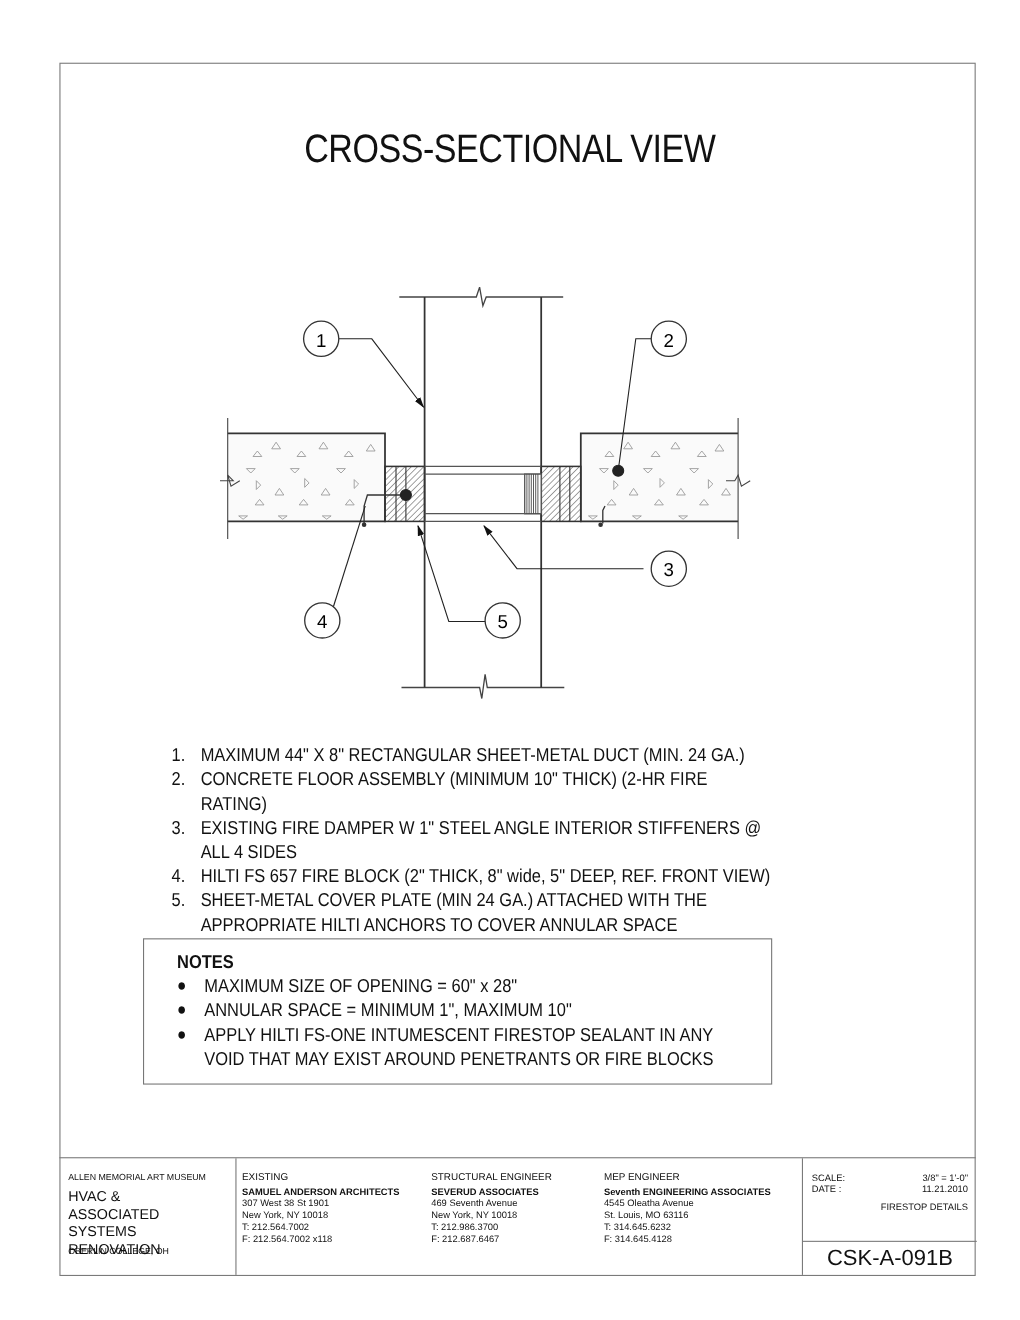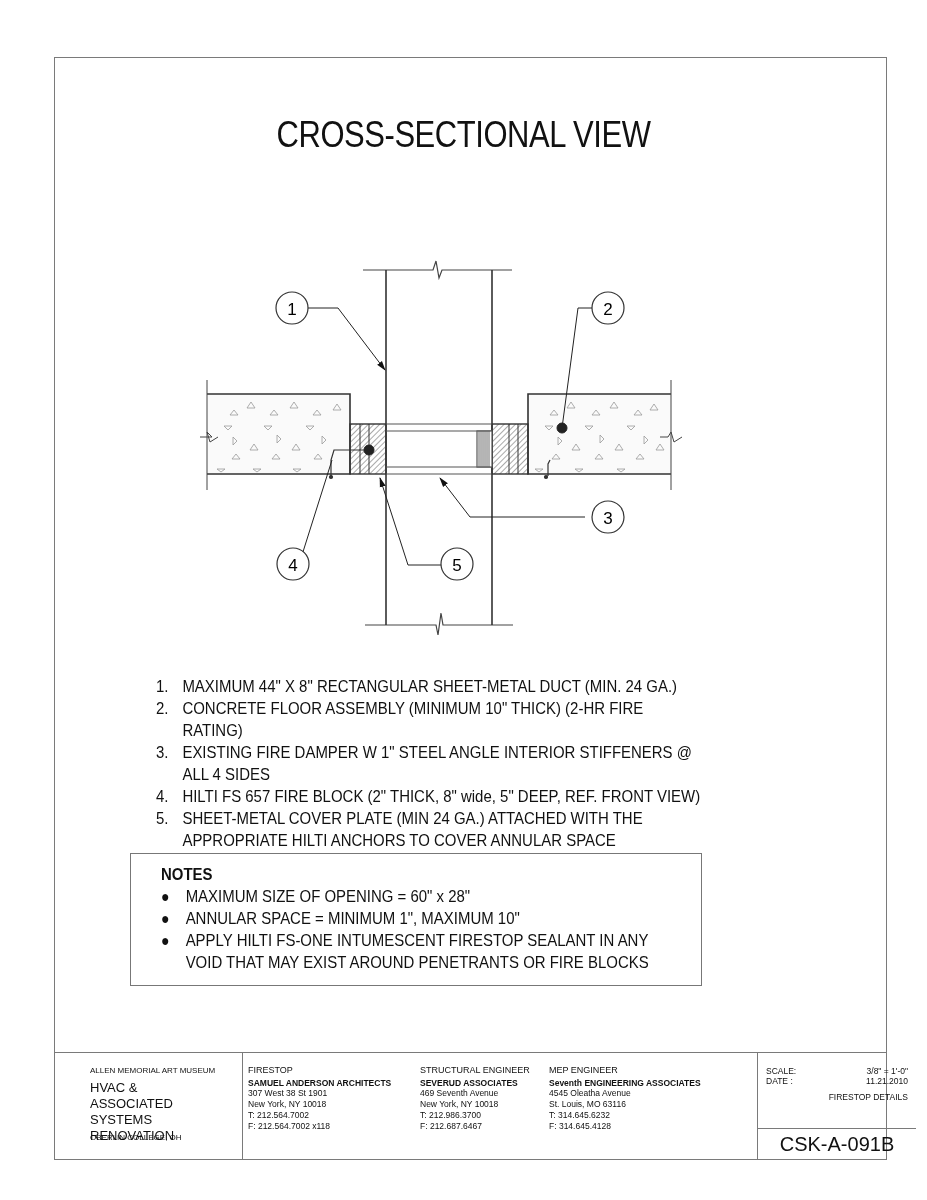--- a/index.html
+++ b/index.html
@@ -16,21 +16,21 @@
   .legend .num { width:30px; flex:none; }
   .notes { position:absolute; left:130px; top:853px; width:572px; height:133px;
            border:1.5px solid #777; box-sizing:border-box; }
   .notes .inner { position:absolute; left:30px; top:10px; transform-origin:left top;
                   transform:scaleX(0.88); width:700px; }
   .notes .head { font-weight:bold; font-size:17px; line-height:22px; }
   .notes .bullet { display:flex; font-size:17px; line-height:22px; }
   .notes .dot { width:28px; flex:none; font-size:16px; }
   .tb { position:absolute; left:54px; top:1052px; width:833px; height:108px;
         border-top:1.5px solid #7a7a7a; box-sizing:border-box; }
-  .tb-cell { position:absolute; top:0; height:106px;margin-left:28px; }
+  .tb-cell { position:absolute; top:0; height:106px; }
   .c1 { left:0; width:160px; border-right:1.5px solid #7a7a7a; }
   .c2 { left:160px; width:515px; }
   .c3 { left:675px; width:158px; border-left:1.5px solid #7a7a7a; }
   .proj-org { position:absolute; left:8px; top:13px; font-size:8px; }
   .proj-name { position:absolute; left:8px; top:27px; font-size:13px; line-height:16px; }
   .proj-loc { position:absolute; left:8px; top:80px; font-size:8px; }
   .firm { position:absolute; top:12px; }
   .firm .role { font-size:9px; margin-bottom:3px; }
   .firm .name { font-size:8.5px; font-weight:bold; }
   .firm .line { font-size:8.5px; line-height:11px; }
@@ -236,36 +236,36 @@
 </div>
 
 <div class="tb">
   <div class="tb-cell c1">
     <div class="proj-org">ALLEN MEMORIAL ART MUSEUM</div>
     <div class="proj-name" style="width:130px">HVAC &amp; ASSOCIATED SYSTEMS RENOVATION</div>
     <div class="proj-loc">OBERLIN COLLEGE, OH</div>
   </div>
   <div class="tb-cell c2">
     <div class="firm" style="left:6px">
-      <div class="role">FIRESTOP</div>
+      <div class="role">EXISTING</div>
       <div class="name">SAMUEL ANDERSON ARCHITECTS</div>
       <div class="line">307 West 38 St 1901</div>
       <div class="line">New York, NY 10018</div>
       <div class="line">T: 212.564.7002</div>
       <div class="line">F: 212.564.7002 x118</div>
     </div>
     <div class="firm" style="left:178px">
       <div class="role">STRUCTURAL  ENGINEER</div>
       <div class="name">SEVERUD ASSOCIATES</div>
       <div class="line">469  Seventh Avenue</div>
       <div class="line">New York,  NY 10018</div>
       <div class="line">T: 212.986.3700</div>
       <div class="line">F: 212.687.6467</div>
     </div>
-    <div class="firm" style="left:307px">
+    <div class="firm" style="left:335px">
       <div class="role">MEP ENGINEER</div>
       <div class="name">Seventh ENGINEERING ASSOCIATES</div>
       <div class="line">4545 Oleatha Avenue</div>
       <div class="line">St. Louis, MO   63116</div>
       <div class="line">T: 314.645.6232</div>
       <div class="line">F: 314.645.4128</div>
     </div>
   </div>
   <div class="tb-cell c3">
     <div class="meta">

